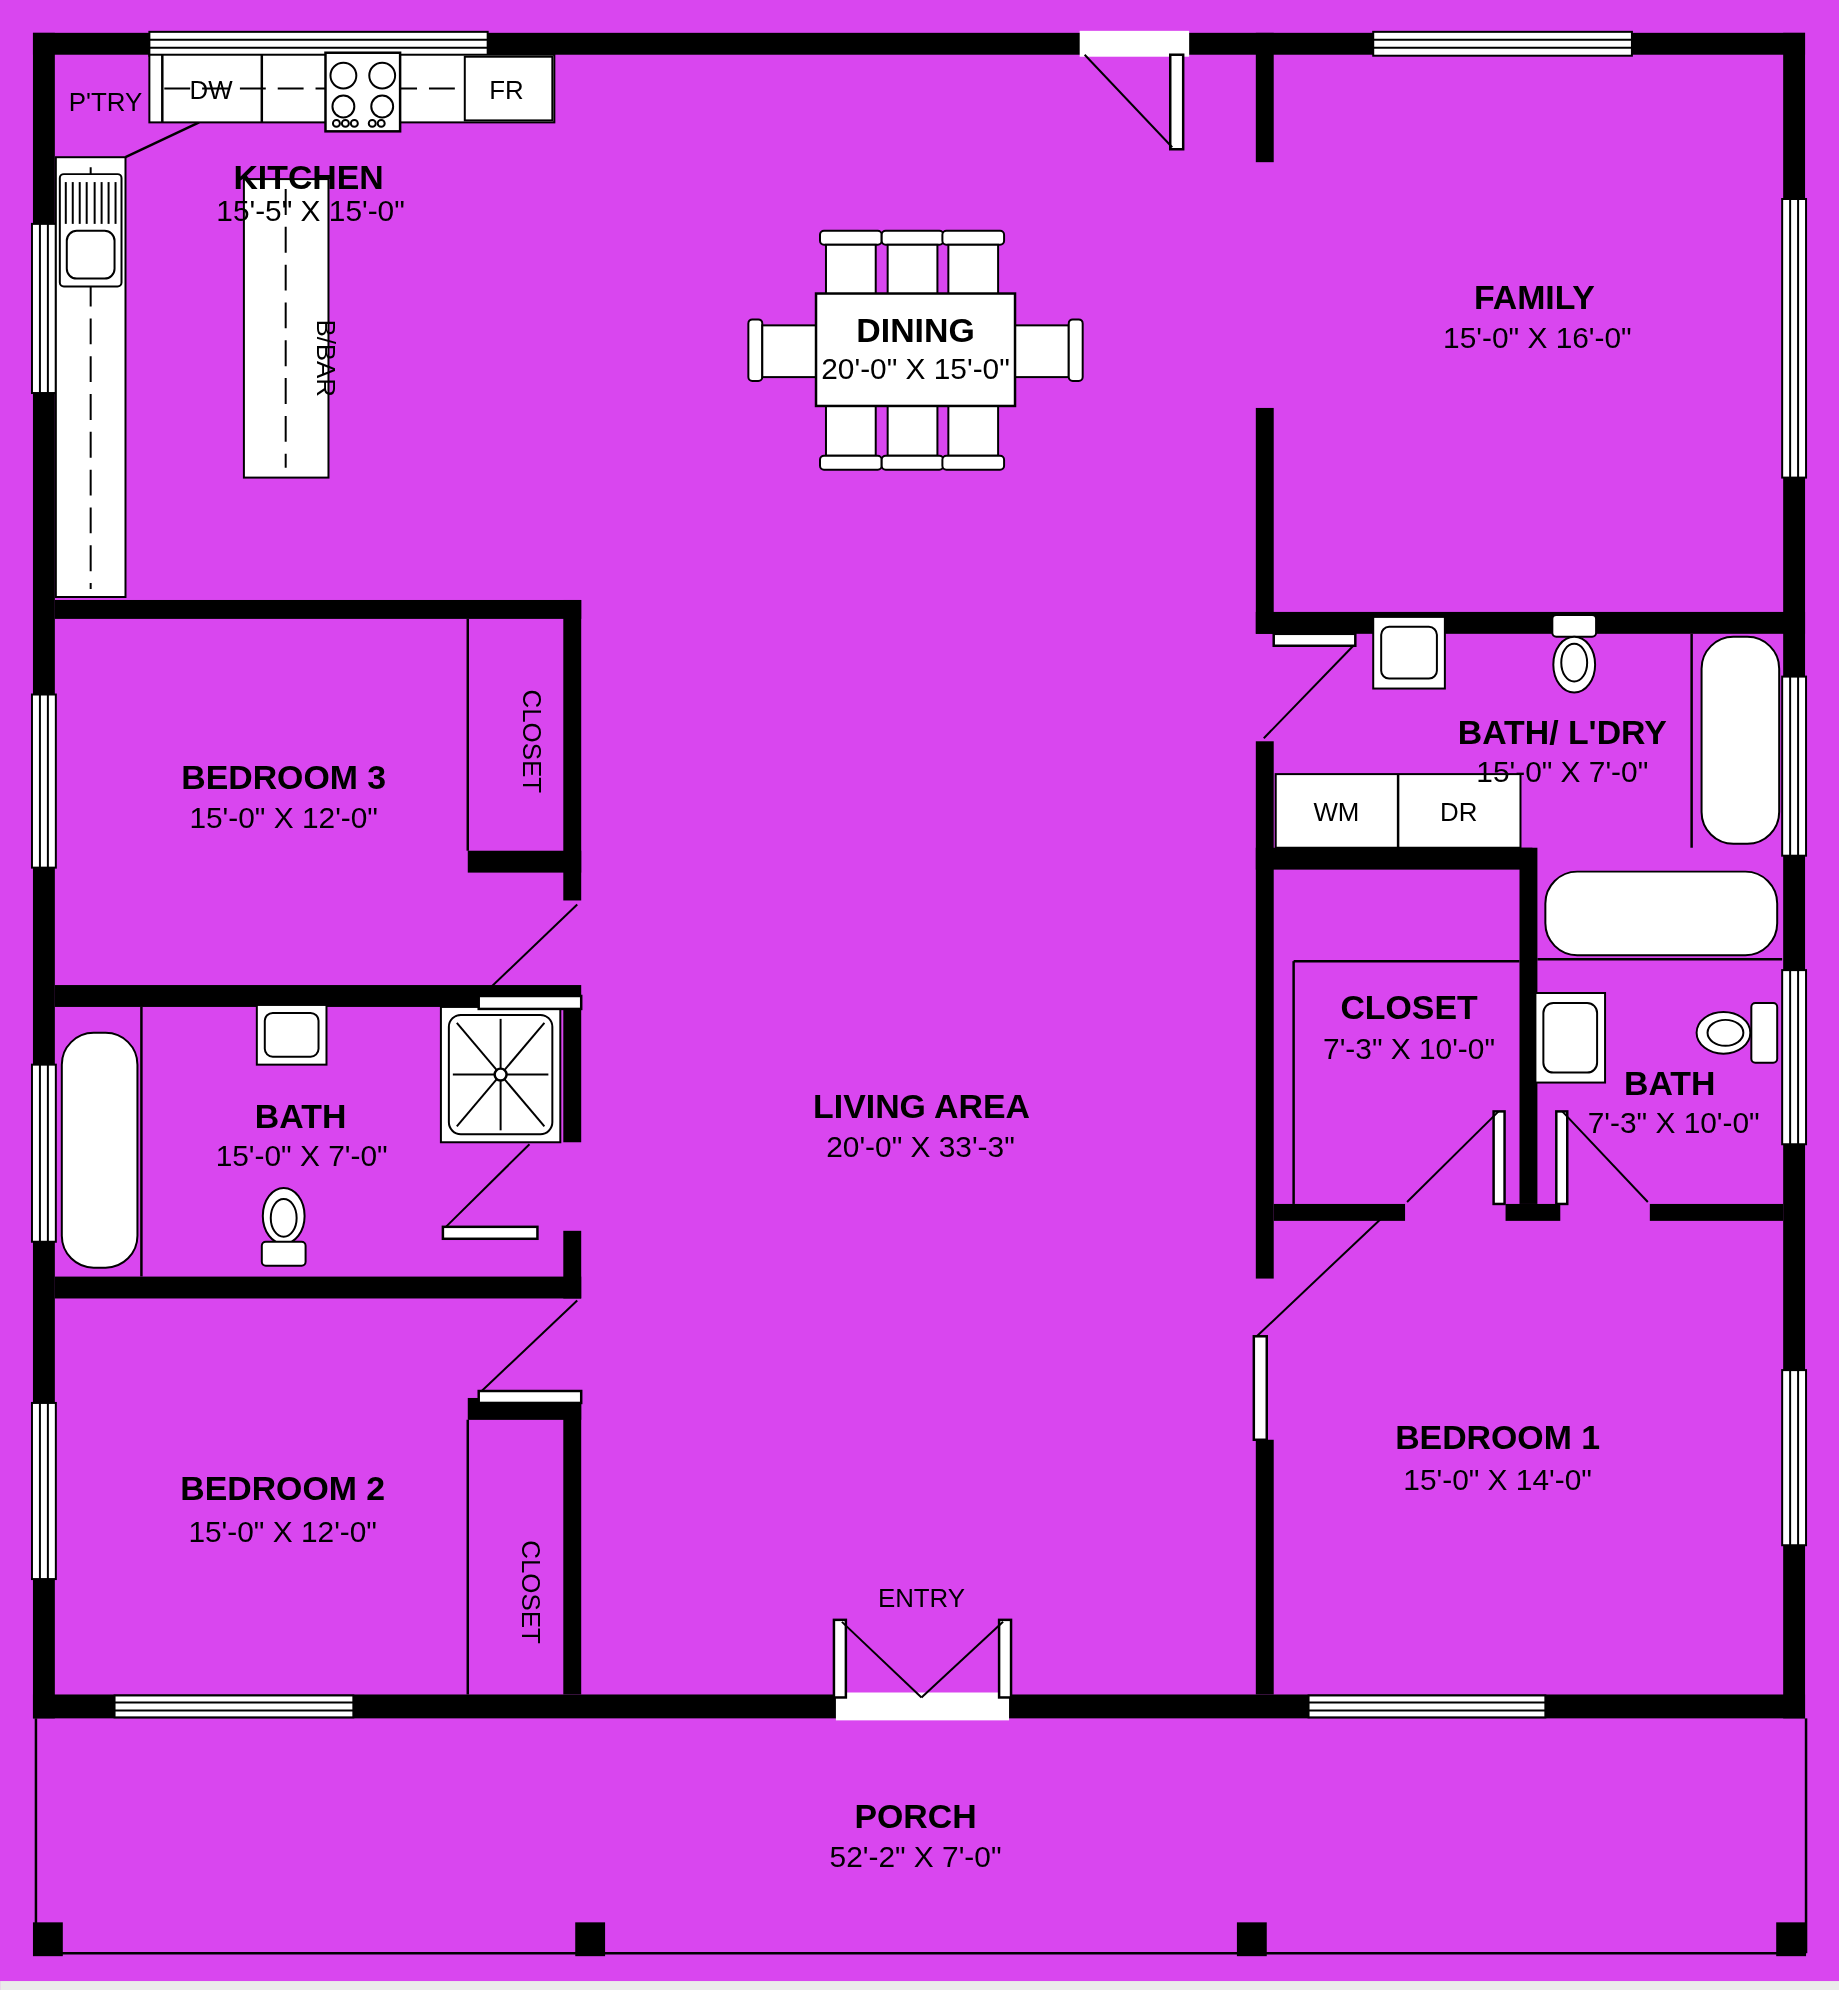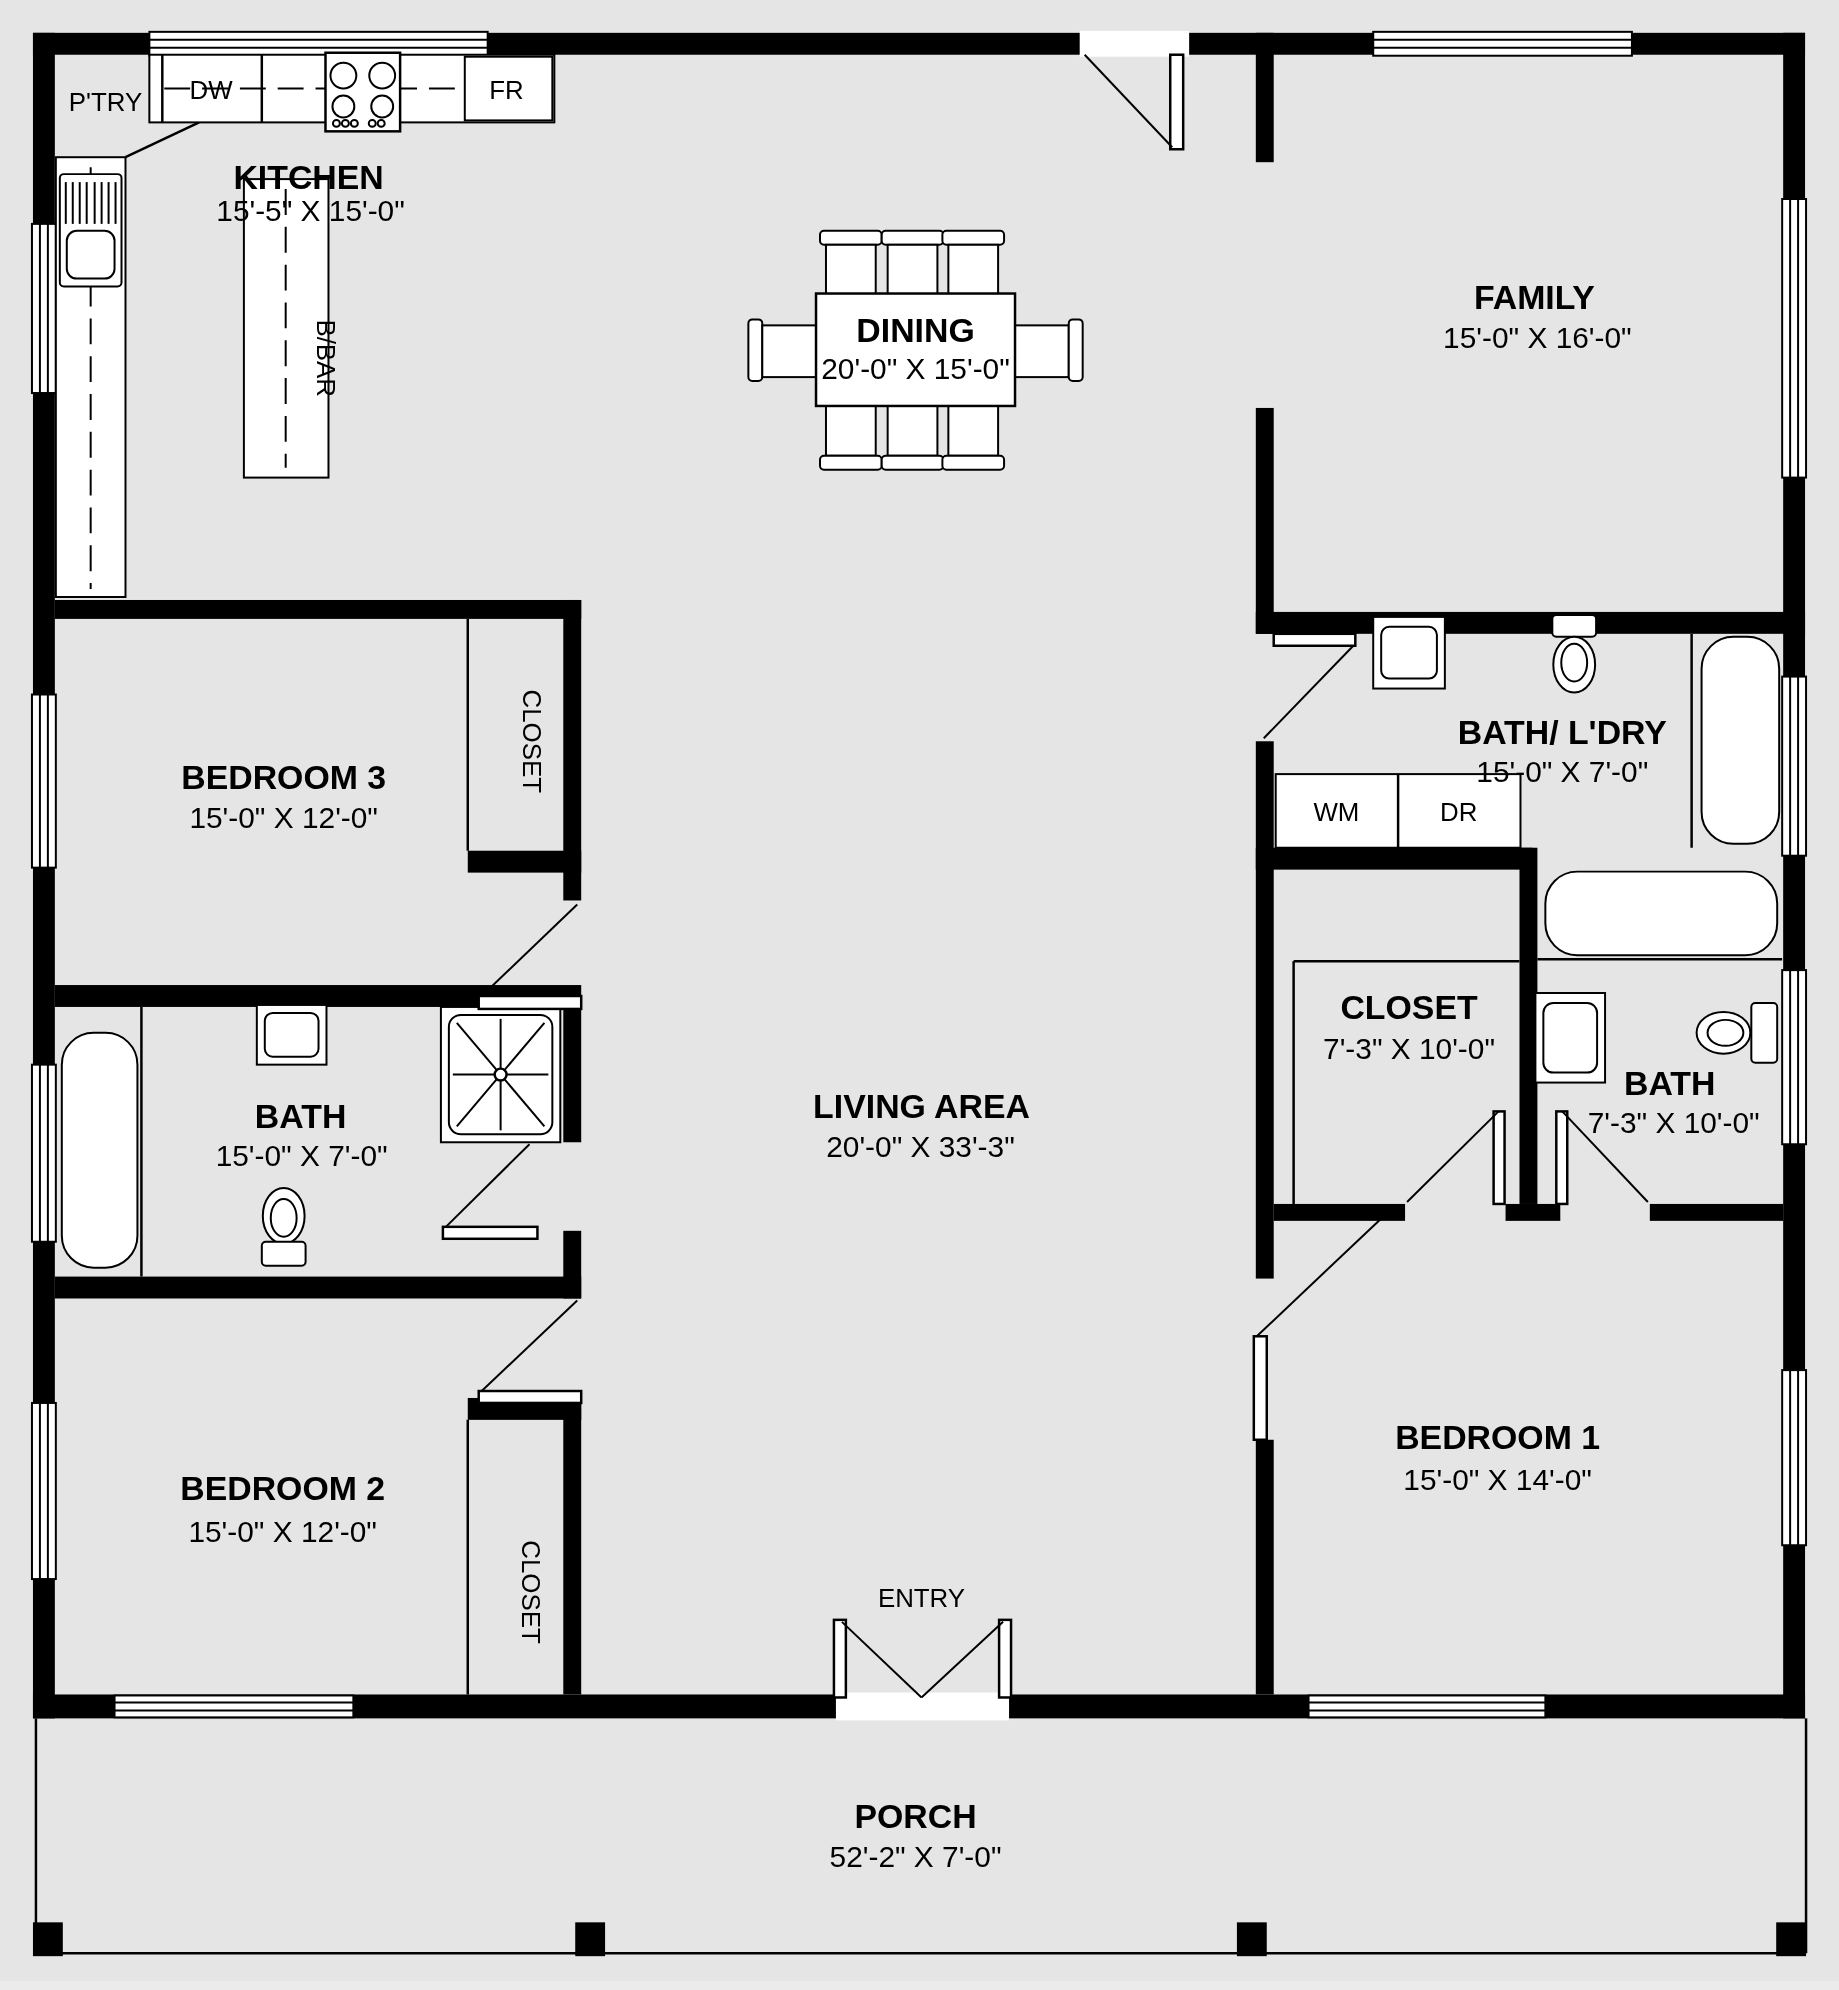--- a/index.html
+++ b/index.html
@@ -1,16 +1,16 @@
 <!DOCTYPE html>
 <html><head>
 <meta charset="utf-8">
 <style>
   html,body{margin:0;padding:0;background:#ffffff;}
-  .plan-wrap{width:1840px;height:1990px;position:relative;background:#e5e5e5;}
+  .plan-wrap{width:1840px;height:1990px;position:relative;background:#d946ef;}
   svg{display:block;font-family:"Liberation Sans",sans-serif;}
   .wall{fill:#000000;}
   .punch{fill:#ffffff;}
   .thin{stroke:#000000;stroke-width:2.5;fill:none;}
   .fix{stroke:#000000;stroke-width:2.5;fill:#ffffff;}
   .fix-thin{stroke:#000000;stroke-width:2;fill:#ffffff;}
   .dash{stroke:#000000;stroke-width:2;fill:none;stroke-dasharray:26 12;}
   .winline{stroke:#000000;stroke-width:2;fill:none;}
   .winbox{fill:#ffffff;stroke:#000000;stroke-width:2;}
   .leaf{fill:#ffffff;stroke:#000000;stroke-width:2.5;}

